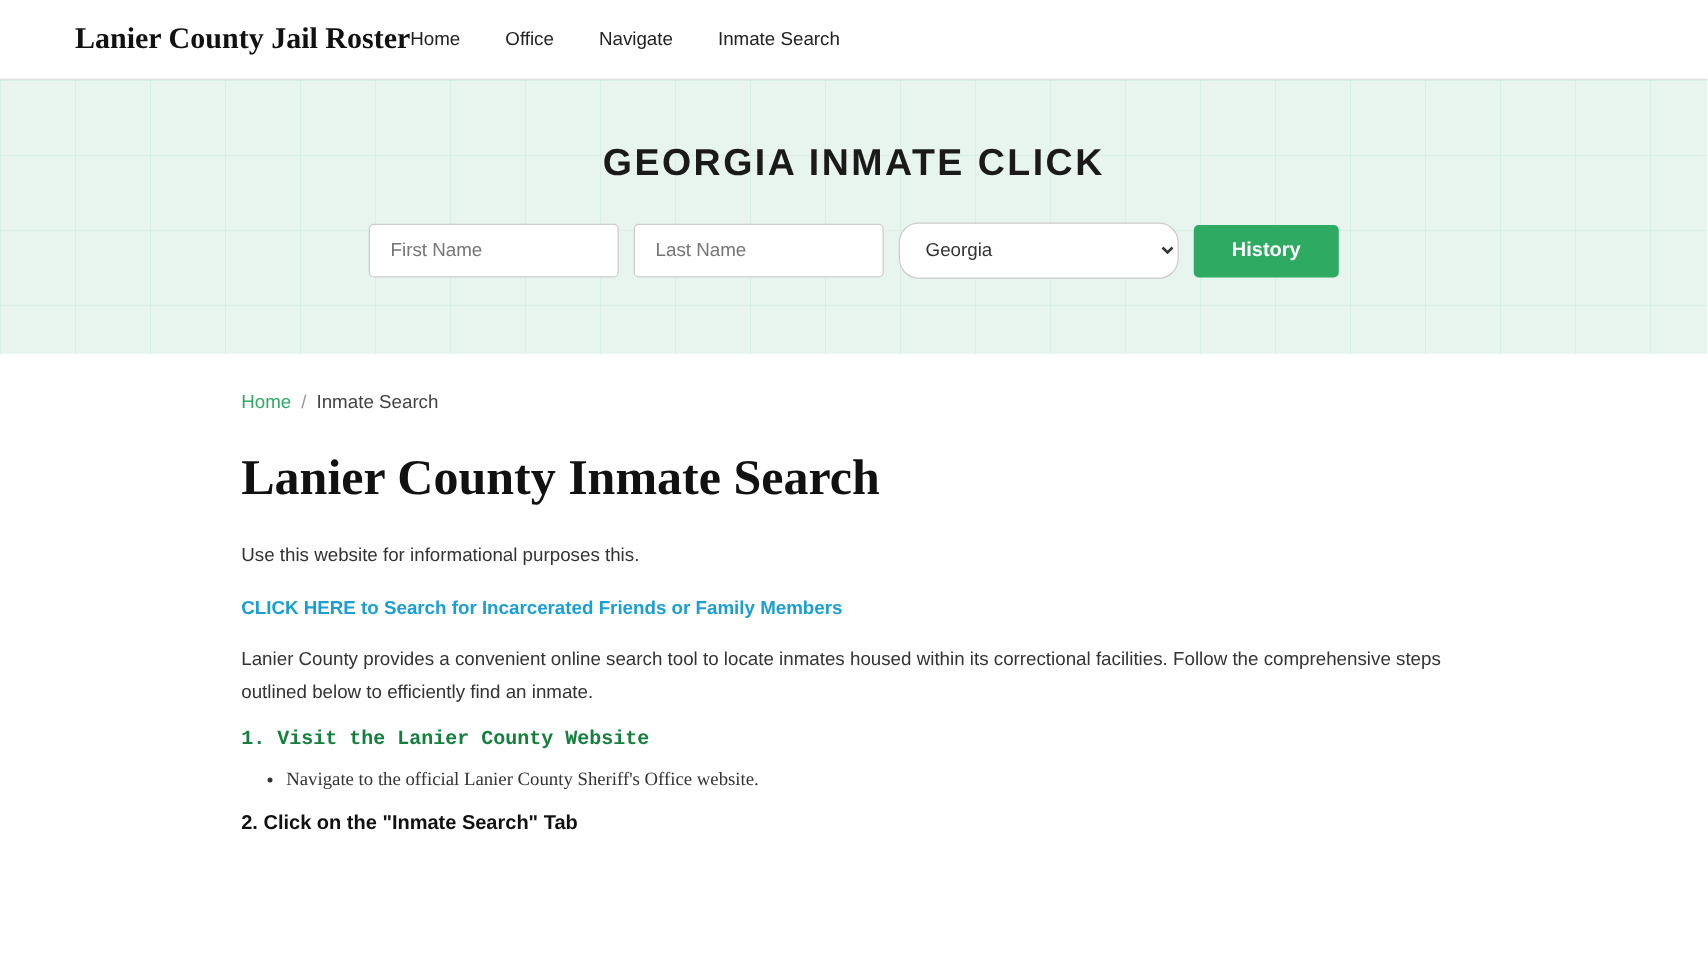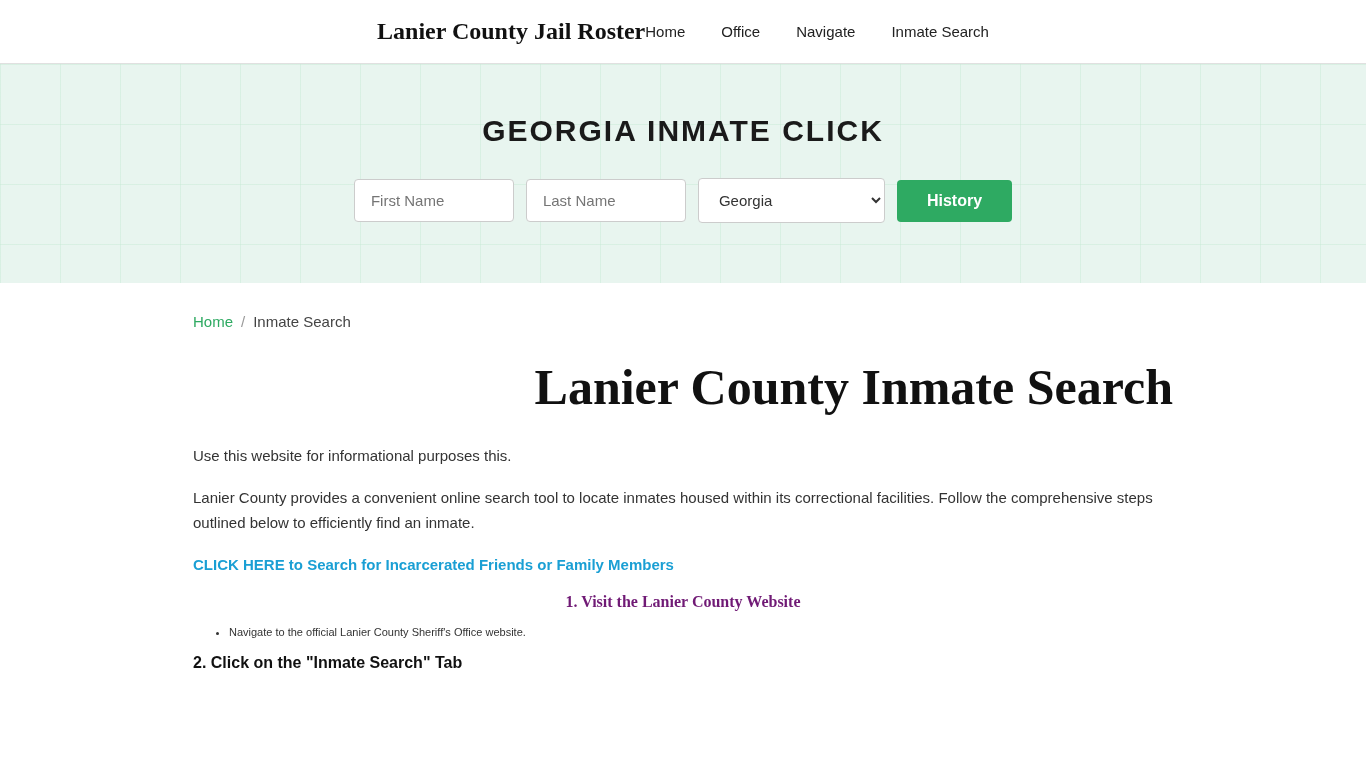--- a/index.html
+++ b/index.html
@@ -14,21 +14,21 @@
       color: #222;
       background: #fff;
       width: 1366px;
       min-height: 768px;
     }
 
     
     .site-header {
       display: flex;
       align-items: center;
-      justify-content: center;
+      justify-content: flex-start;
       padding: 18px 60px;
       border-bottom: 1px solid #e0e0e0;
       background: #fff;
     }
 
     .site-title {
       font-size: 24px;
       font-weight: 900;
       color: #111;
       font-family: Georgia, serif;
@@ -75,33 +75,33 @@
       gap: 12px;
     }
 
     .search-input {
       padding: 12px 16px;
       border: 1px solid #ccc;
       border-radius: 4px;
       font-size: 15px;
       font-family: Arial, sans-serif;
       color: #999;
-      width: 160px;
+      width: 200px;
       background: #fff;
       outline: none;
     }
 
     .search-select {
       padding: 12px 16px;
       border: 1px solid #ccc;
-      border-radius: 4px;
+      border-radius: 16px;
       font-size: 15px;
       font-family: Arial, sans-serif;
       color: #333;
-      width: 187px;
+      width: 224px;
       background: #fff;
       outline: none;
       cursor: pointer;
       appearance: auto;
     }
 
     .search-button {
       padding: 12px 30px;
       background-color: #2eaa62;
       color: #fff;
@@ -142,58 +142,56 @@
       color: #999;
     }
 
     .breadcrumb-current {
       color: #444;
     }
 
     
     .page-heading {
       font-family: Georgia, serif;
-      font-size: 50px;
+      font-size: 40px;
       font-weight: 900;
       color: #111;
       margin-bottom: 28px;
       line-height: 1.1;
-      text-align: right;
     }
 
     
     .body-text {
       font-family: Arial, Helvetica, sans-serif;
       font-size: 15px;
       color: #333;
       line-height: 1.7;
       margin-bottom: 16px;
       max-width: 1060px;
     }
 
     .click-link {
       color: #1a9fd4;
       font-weight: 700;
       text-decoration: none;
       cursor: pointer;
     }
 
     .section-heading {
-      font-family: Liberation Serif, serif;
-      font-size: 16px;
-      font-weight: 900;
-      color: #701a75;
+      font-family: Liberation Mono, monospace;
+      font-size: 16px;
+      font-weight: 900;
+      color: #15803d;
       margin-bottom: 12px;
       margin-top: 8px;
-      text-align: center;
     }
 
     .bullet-list {
-      font-family: Liberation Sans, sans-serif;
-      font-size: 11px;
+      font-family: Liberation Serif, serif;
+      font-size: 15px;
       color: #333;
       line-height: 1.7;
       margin-left: 36px;
       margin-bottom: 12px;
     }
 
     .bullet-list li {
       margin-bottom: 4px;
     }
 
@@ -239,25 +237,25 @@
 
   <nav class="breadcrumb">
     <a class="breadcrumb-home">Home</a>
     <span class="breadcrumb-separator">/</span>
     <span class="breadcrumb-current">Inmate Search</span>
   </nav>
 
   <h1 class="page-heading">Lanier County Inmate Search</h1>
 
   <p class="body-text">Use this website for informational purposes this.</p>
-  <p class="body-text">Lanier County provides a convenient online search tool to locate inmates housed within its correctional facilities. Follow the comprehensive steps outlined below to efficiently find an inmate.</p>
-
   <p class="body-text">
     <a class="click-link">CLICK HERE to Search for Incarcerated Friends or Family Members</a>
   </p>
+
+  <p class="body-text">Lanier County provides a convenient online search tool to locate inmates housed within its correctional facilities. Follow the comprehensive steps outlined below to efficiently find an inmate.</p>
 
   <p class="section-heading">1. Visit the Lanier County Website</p>
   <ul class="bullet-list">
     <li>Navigate to the official Lanier County Sheriff's Office website.</li>
   </ul>
 
   <p class="section-heading-2">2. Click on the "Inmate Search" Tab</p>
 
 </main>
 

